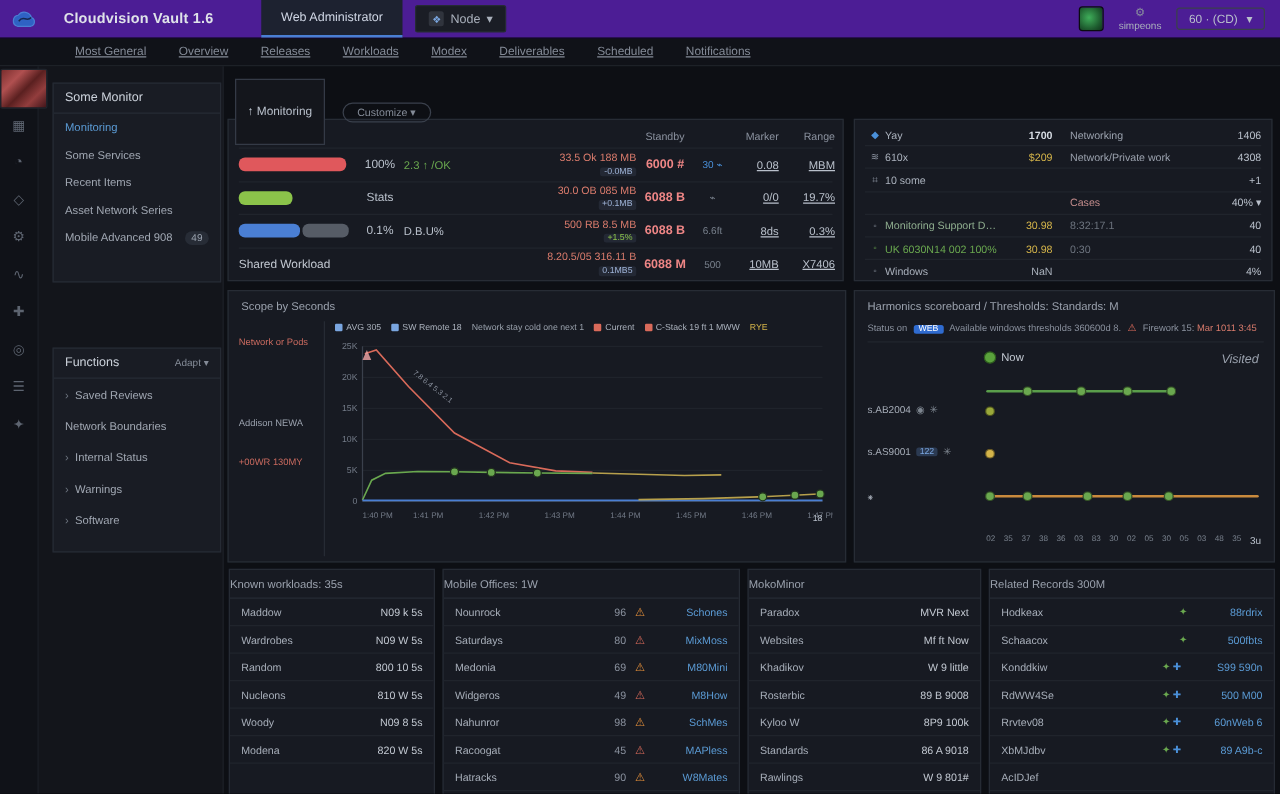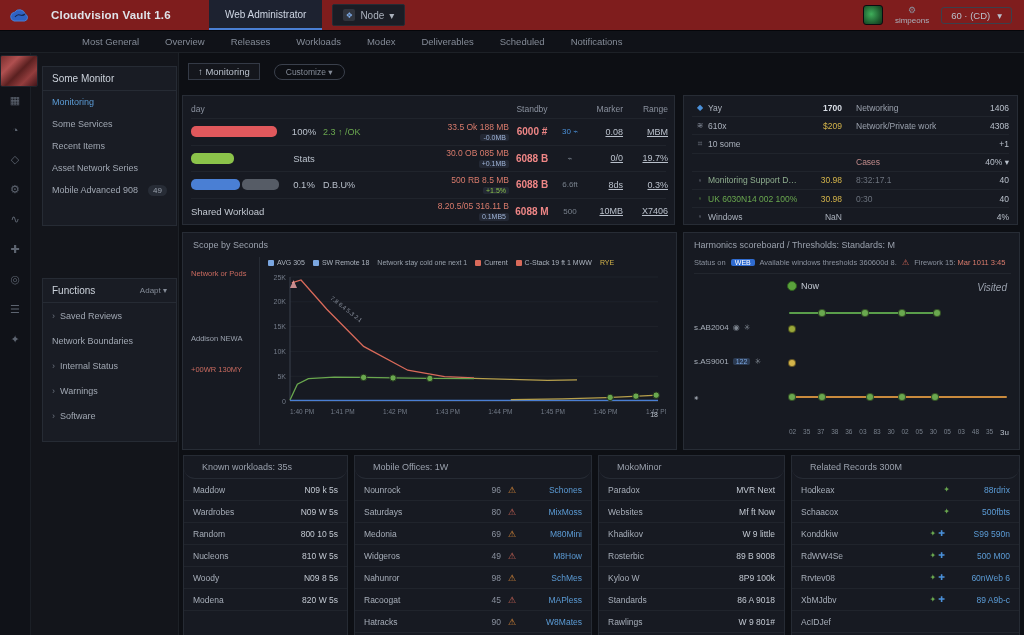--- a/index.html
+++ b/index.html
@@ -1,58 +1,58 @@
 <!DOCTYPE html>
 <html><head>
 <meta charset="utf-8">
 <style>
   html,body{margin:0;padding:0;background:#07080b;}
   .stage{position:relative;width:1024px;height:635px;overflow:hidden;background:#0d0f14;
          font-family:"Liberation Sans",sans-serif;color:#b9c0cb;}
   
-  .hdr{position:absolute;top:0;left:0;right:0;height:30px;background:#7f1d1d;border-bottom:1px solid #05060a;
+  .hdr{position:absolute;top:0;left:0;right:0;height:30px;background:#4c1d95;border-bottom:1px solid #05060a;
        display:flex;align-items:center;z-index:5;}
   .logo{margin-left:9px;display:flex;align-items:center;}
   .hdr-title{margin-left:22px;font-size:11.5px;font-weight:bold;color:#dfe3e9;letter-spacing:.2px;}
   .hdr-tab{margin-left:38px;height:28px;display:flex;align-items:center;padding:0 16px;background:#1d2230;
            border-bottom:2px solid #4a7fd4;font-size:10px;color:#cfd6e4;}
   .hdr-tab2{margin-left:10px;height:20px;display:flex;align-items:center;gap:5px;padding:0 10px;background:#1a1d25;
             border:1px solid #262b34;border-radius:2px;font-size:10px;color:#aab1bc;}
   .tab2-ic{width:12px;height:12px;background:#30343d;border-radius:2px;display:flex;align-items:center;justify-content:center;
            font-size:8px;color:#7aa6e0;}
   .hdr-right{margin-left:auto;display:flex;align-items:center;gap:12px;margin-right:12px;}
   .avatar{width:18px;height:18px;border-radius:3px;border:1px solid #0a0c10;
           background:radial-gradient(circle at 40% 45%,#3fae5a,#1d5a2e 65%,#10331c 100%);}
   .gearbox{display:flex;flex-direction:column;align-items:center;font-size:8px;color:#aab1bc;line-height:1.15;}
   .gearbox .g{font-size:9px;color:#8a919e;}
   .acct{display:flex;align-items:center;gap:7px;border:1px solid #3a404c;border-radius:3px;padding:2px 9px;
         font-size:9.5px;color:#b9c0cb;}
   
   .subnav{position:absolute;top:30px;left:0;right:0;height:22px;background:#101218;border-bottom:1px solid #1d2127;
-          display:flex;align-items:center;gap:26px;padding-left:82px;font-size:9.5px;color:#848b97;z-index:4;}
+          display:flex;align-items:center;gap:26px;padding-left:60px;font-size:9.5px;color:#848b97;z-index:4;text-decoration:underline;}
   
   .sidecol{position:absolute;left:0;top:52px;width:178px;bottom:0;background:#13151b;border-right:1px solid #1d2127;}
   .rail{position:absolute;top:52px;left:0;width:30px;bottom:0;background:#101218;border-right:1px solid #1b1f26;
         display:flex;flex-direction:column;align-items:center;padding-top:42px;gap:17px;font-size:11px;color:#5d6470;}
   .thumb{position:absolute;top:55px;left:0;width:36px;height:30px;border-radius:2px;z-index:6;border:1px solid #20242c;
          background:linear-gradient(135deg,#7a2e2e 0%,#b05050 28%,#5a2020 52%,#933d3d 74%,#40151a 100%);}
   .scard{position:absolute;left:42px;width:133px;background:#191c24;border:1px solid #262b34;}
   #card1{top:66px;height:158px;} #card2{top:234px;height:162px;margin-top:44px;}
   .scard-title{display:flex;justify-content:space-between;align-items:center;padding:6px 9px;font-size:10px;
                color:#ccd2db;border-bottom:1px solid #262b34;}
   .scard-action{font-size:8px;color:#848b97;}
   .sitem{display:flex;justify-content:space-between;align-items:center;height:22px;padding:0 9px;font-size:9px;color:#a0a7b2;}
   .sitem.active{color:#5b9bd5;}
   .fitem{display:flex;align-items:center;height:25px;padding:0 9px;font-size:9px;color:#a0a7b2;}
   .badge-blue{background:#2f6bd0;color:#fff;font-size:8px;padding:1px 5px;border-radius:7px;}
   .badge-gray{background:#272c36;color:#9aa2ae;font-size:8px;padding:1px 5px;border-radius:7px;}
   .chev{color:#6c737e;margin-right:5px;font-size:9px;}
   
   .toolbar{position:absolute;left:188px;top:63px;display:flex;align-items:center;gap:14px;z-index:2;}
-  .crumb{border:1px solid #343a46;padding:2px 9px;font-size:9.5px;color:#b9c0cb;background:#14161c;}
+  .crumb{border:1px solid #343a46;padding:20px 9px;font-size:9.5px;color:#b9c0cb;background:#14161c;}
   .pill{border:1px solid #3a404c;border-radius:9px;padding:2px 11px;font-size:8.5px;color:#848b97;}
   
   .panel{position:absolute;background:#171a22;border:1px solid #272c35;}
   .pA{left:182px;top:95px;width:493px;height:130px;padding:4px 8px;box-sizing:border-box;}
   .pB{left:683px;top:95px;width:335px;height:130px;padding:3px 8px;box-sizing:border-box;}
   .pC{left:182px;top:232px;width:493px;height:216px;}
   .pD{left:683px;top:232px;width:335px;height:216px;}
   
   .ta-head,.ta-row{display:grid;grid-template-columns:94px 38px 82px 104px 46px 30px 38px 45px;align-items:center;}
   .ta-head{height:18px;font-size:8.5px;color:#8a919e;}
@@ -105,21 +105,21 @@
   .lane-line{position:absolute;top:7px;height:2px;border-radius:1px;}
   .lane-dot{position:absolute;top:4px;width:8px;height:8px;border-radius:50%;border:1px solid rgba(0,0,0,.5);box-sizing:border-box;}
   .mini-chip{background:#2b3a52;color:#7aa6e0;font-size:7px;padding:0 3px;border-radius:2px;}
   .lane-glyph{color:#7d858f;font-size:8px;}
   #tticks{position:absolute;left:105px;right:10px;bottom:12px;display:flex;justify-content:space-between;
           font-size:6.5px;color:#78808c;}
   .t-end{font-size:8px;color:#b9c0cb;}
   
   .bp{position:absolute;top:455px;height:180px;background:#171a22;border:1px solid #262b34;overflow:hidden;}
   #bp0{left:183px;width:163px;} #bp1{left:354px;width:236px;} #bp2{left:598px;width:185px;} #bp3{left:791px;width:227px;}
-  .bp-title{padding:6px 18px;font-size:9px;color:#9aa1ad;border-bottom:1px solid #262b34;white-space:nowrap;overflow:hidden;border-radius:11px;}
+  .bp-title{padding:6px 0;font-size:9px;color:#9aa1ad;border-bottom:1px solid #262b34;white-space:nowrap;overflow:hidden;}
   .bp-row{display:flex;align-items:center;height:21px;padding:0 9px;border-bottom:1px solid #20242c;
           font-size:8.5px;color:#a7aeb9;}
   .bp-name{flex:1;overflow:hidden;white-space:nowrap;text-overflow:ellipsis;}
   .bp-val{color:#c3c9d2;}
   .bp-count{width:22px;text-align:right;color:#8a919e;margin-right:7px;}
   .warn{color:#e8913a;margin-right:8px;font-size:9px;}
   .warn.alt{color:#d96a5a;}
   .bp-link{color:#5b9bd5;width:58px;text-align:right;overflow:hidden;white-space:nowrap;}
   .ic-g{color:#6aa84f;font-size:8px;margin-right:2px;}
   .ic-b{color:#4a90d9;font-size:8px;margin-right:7px;}

